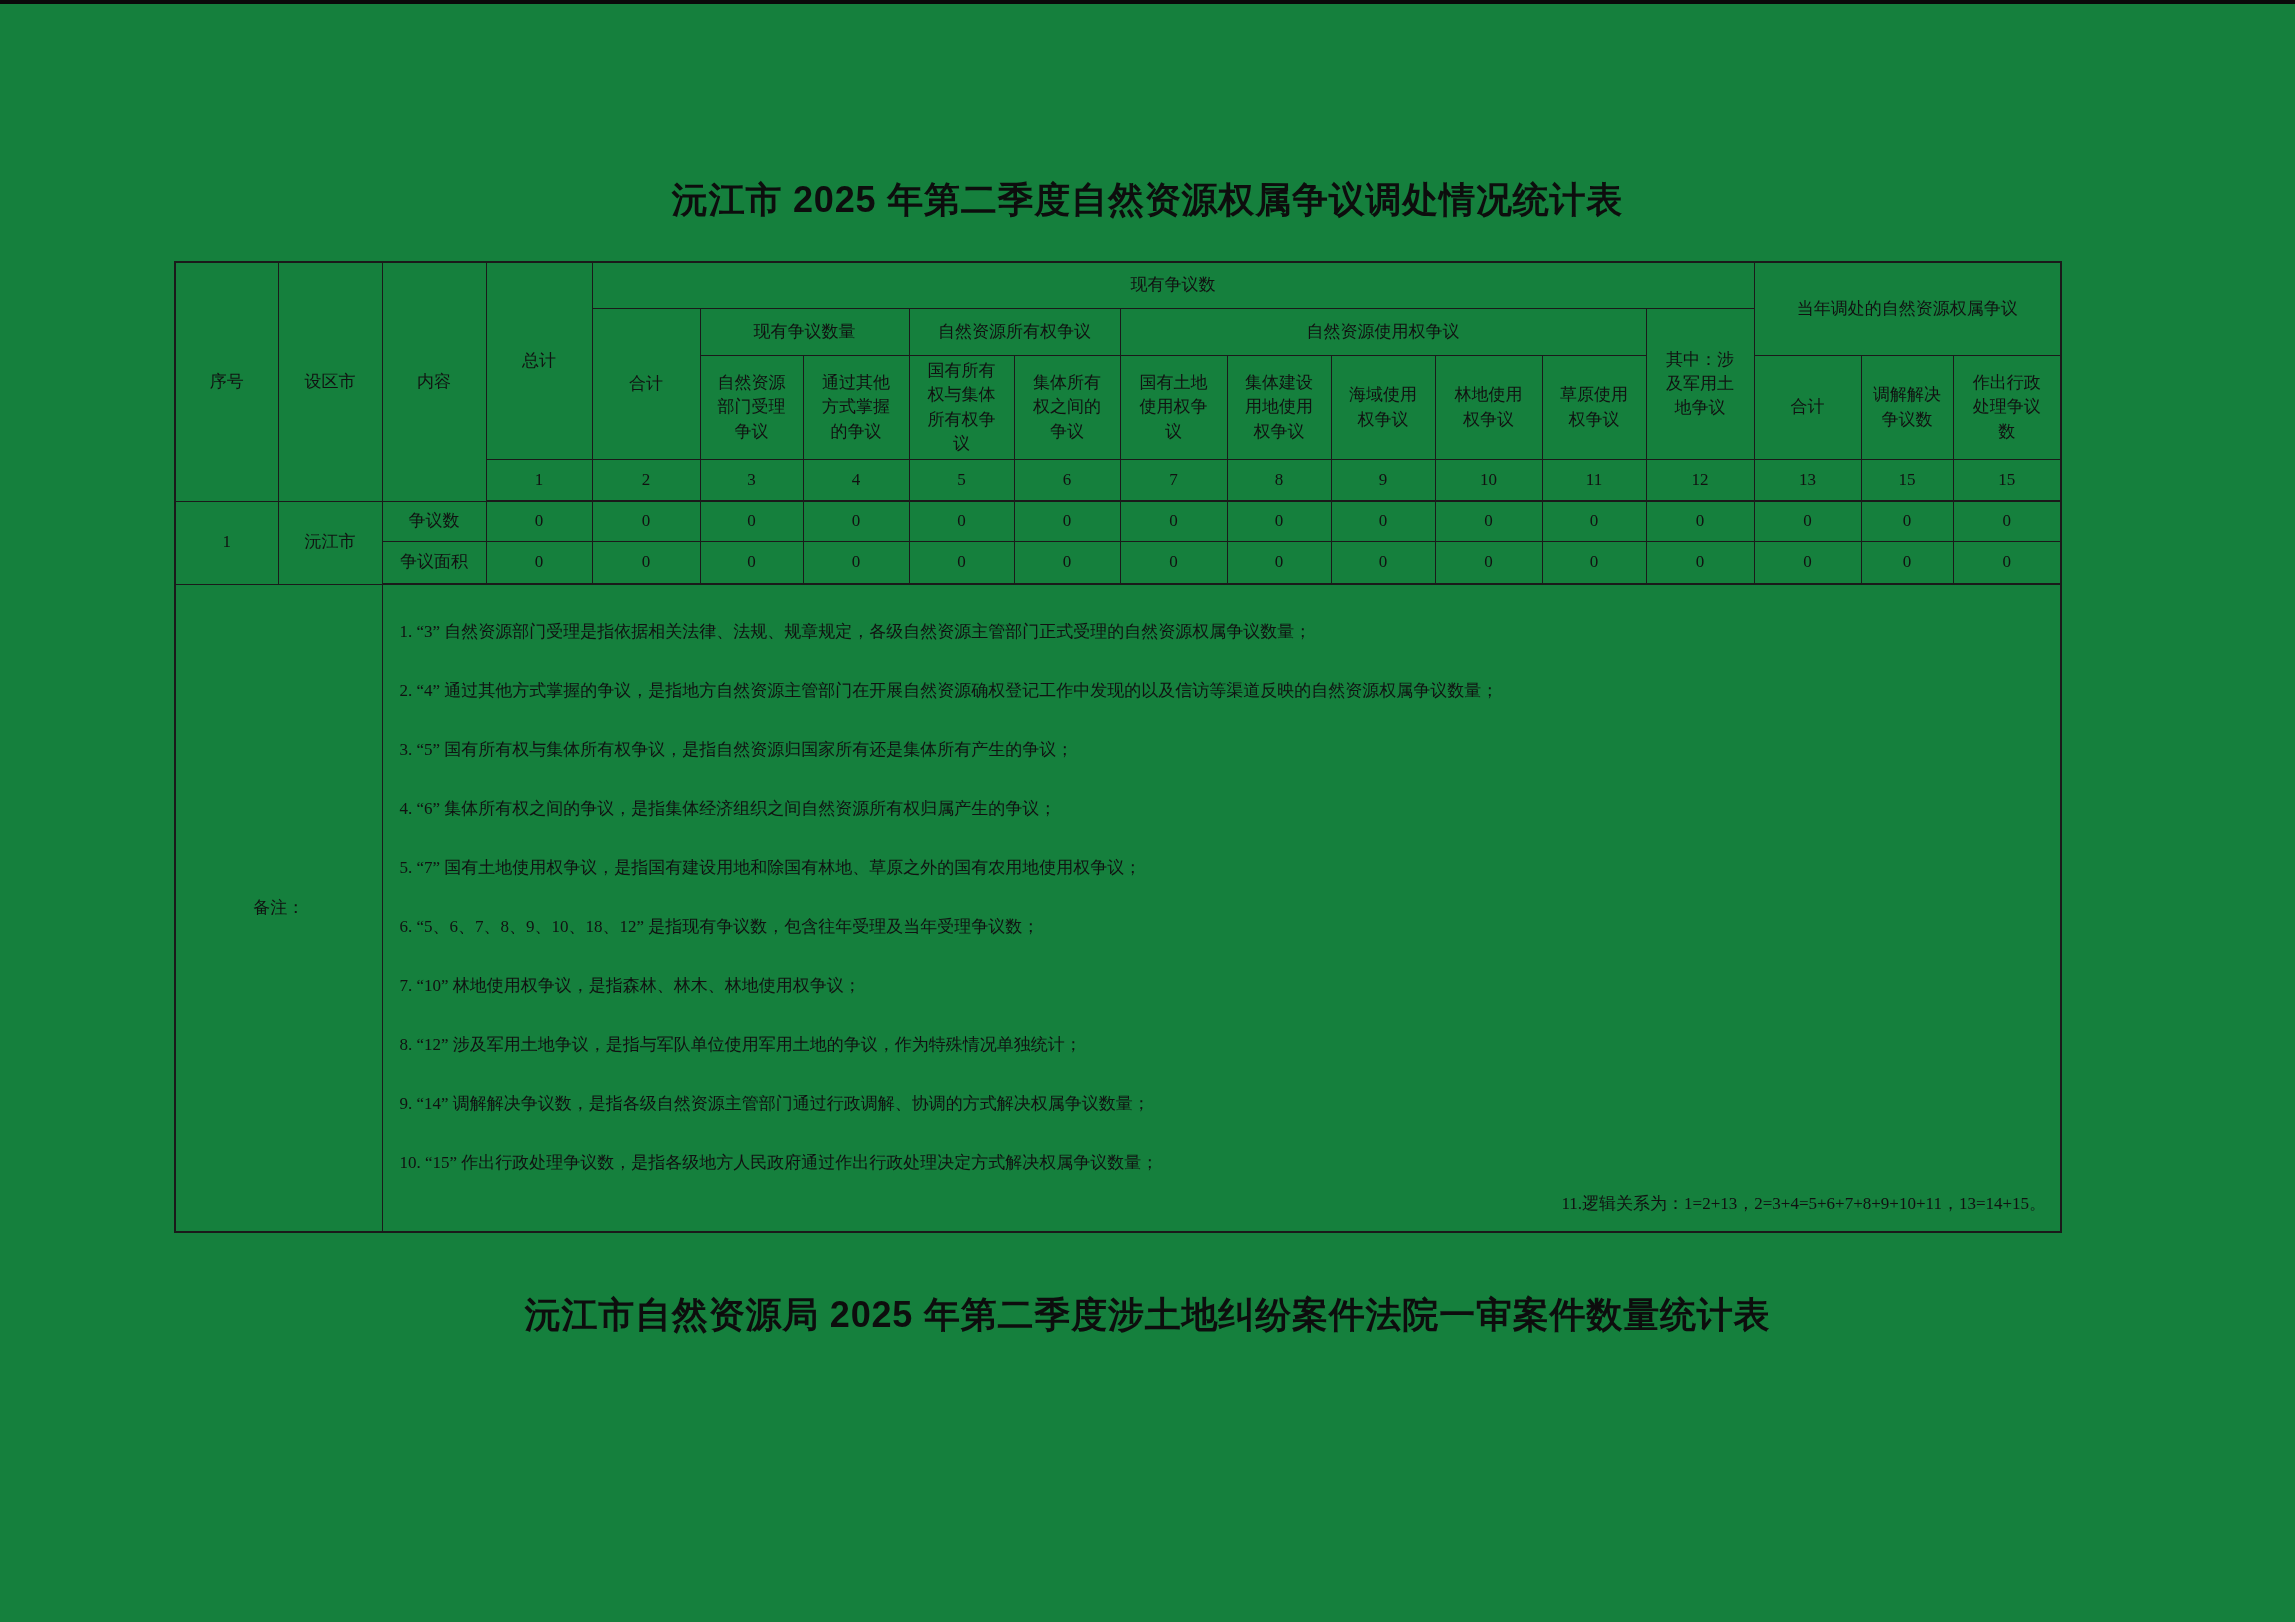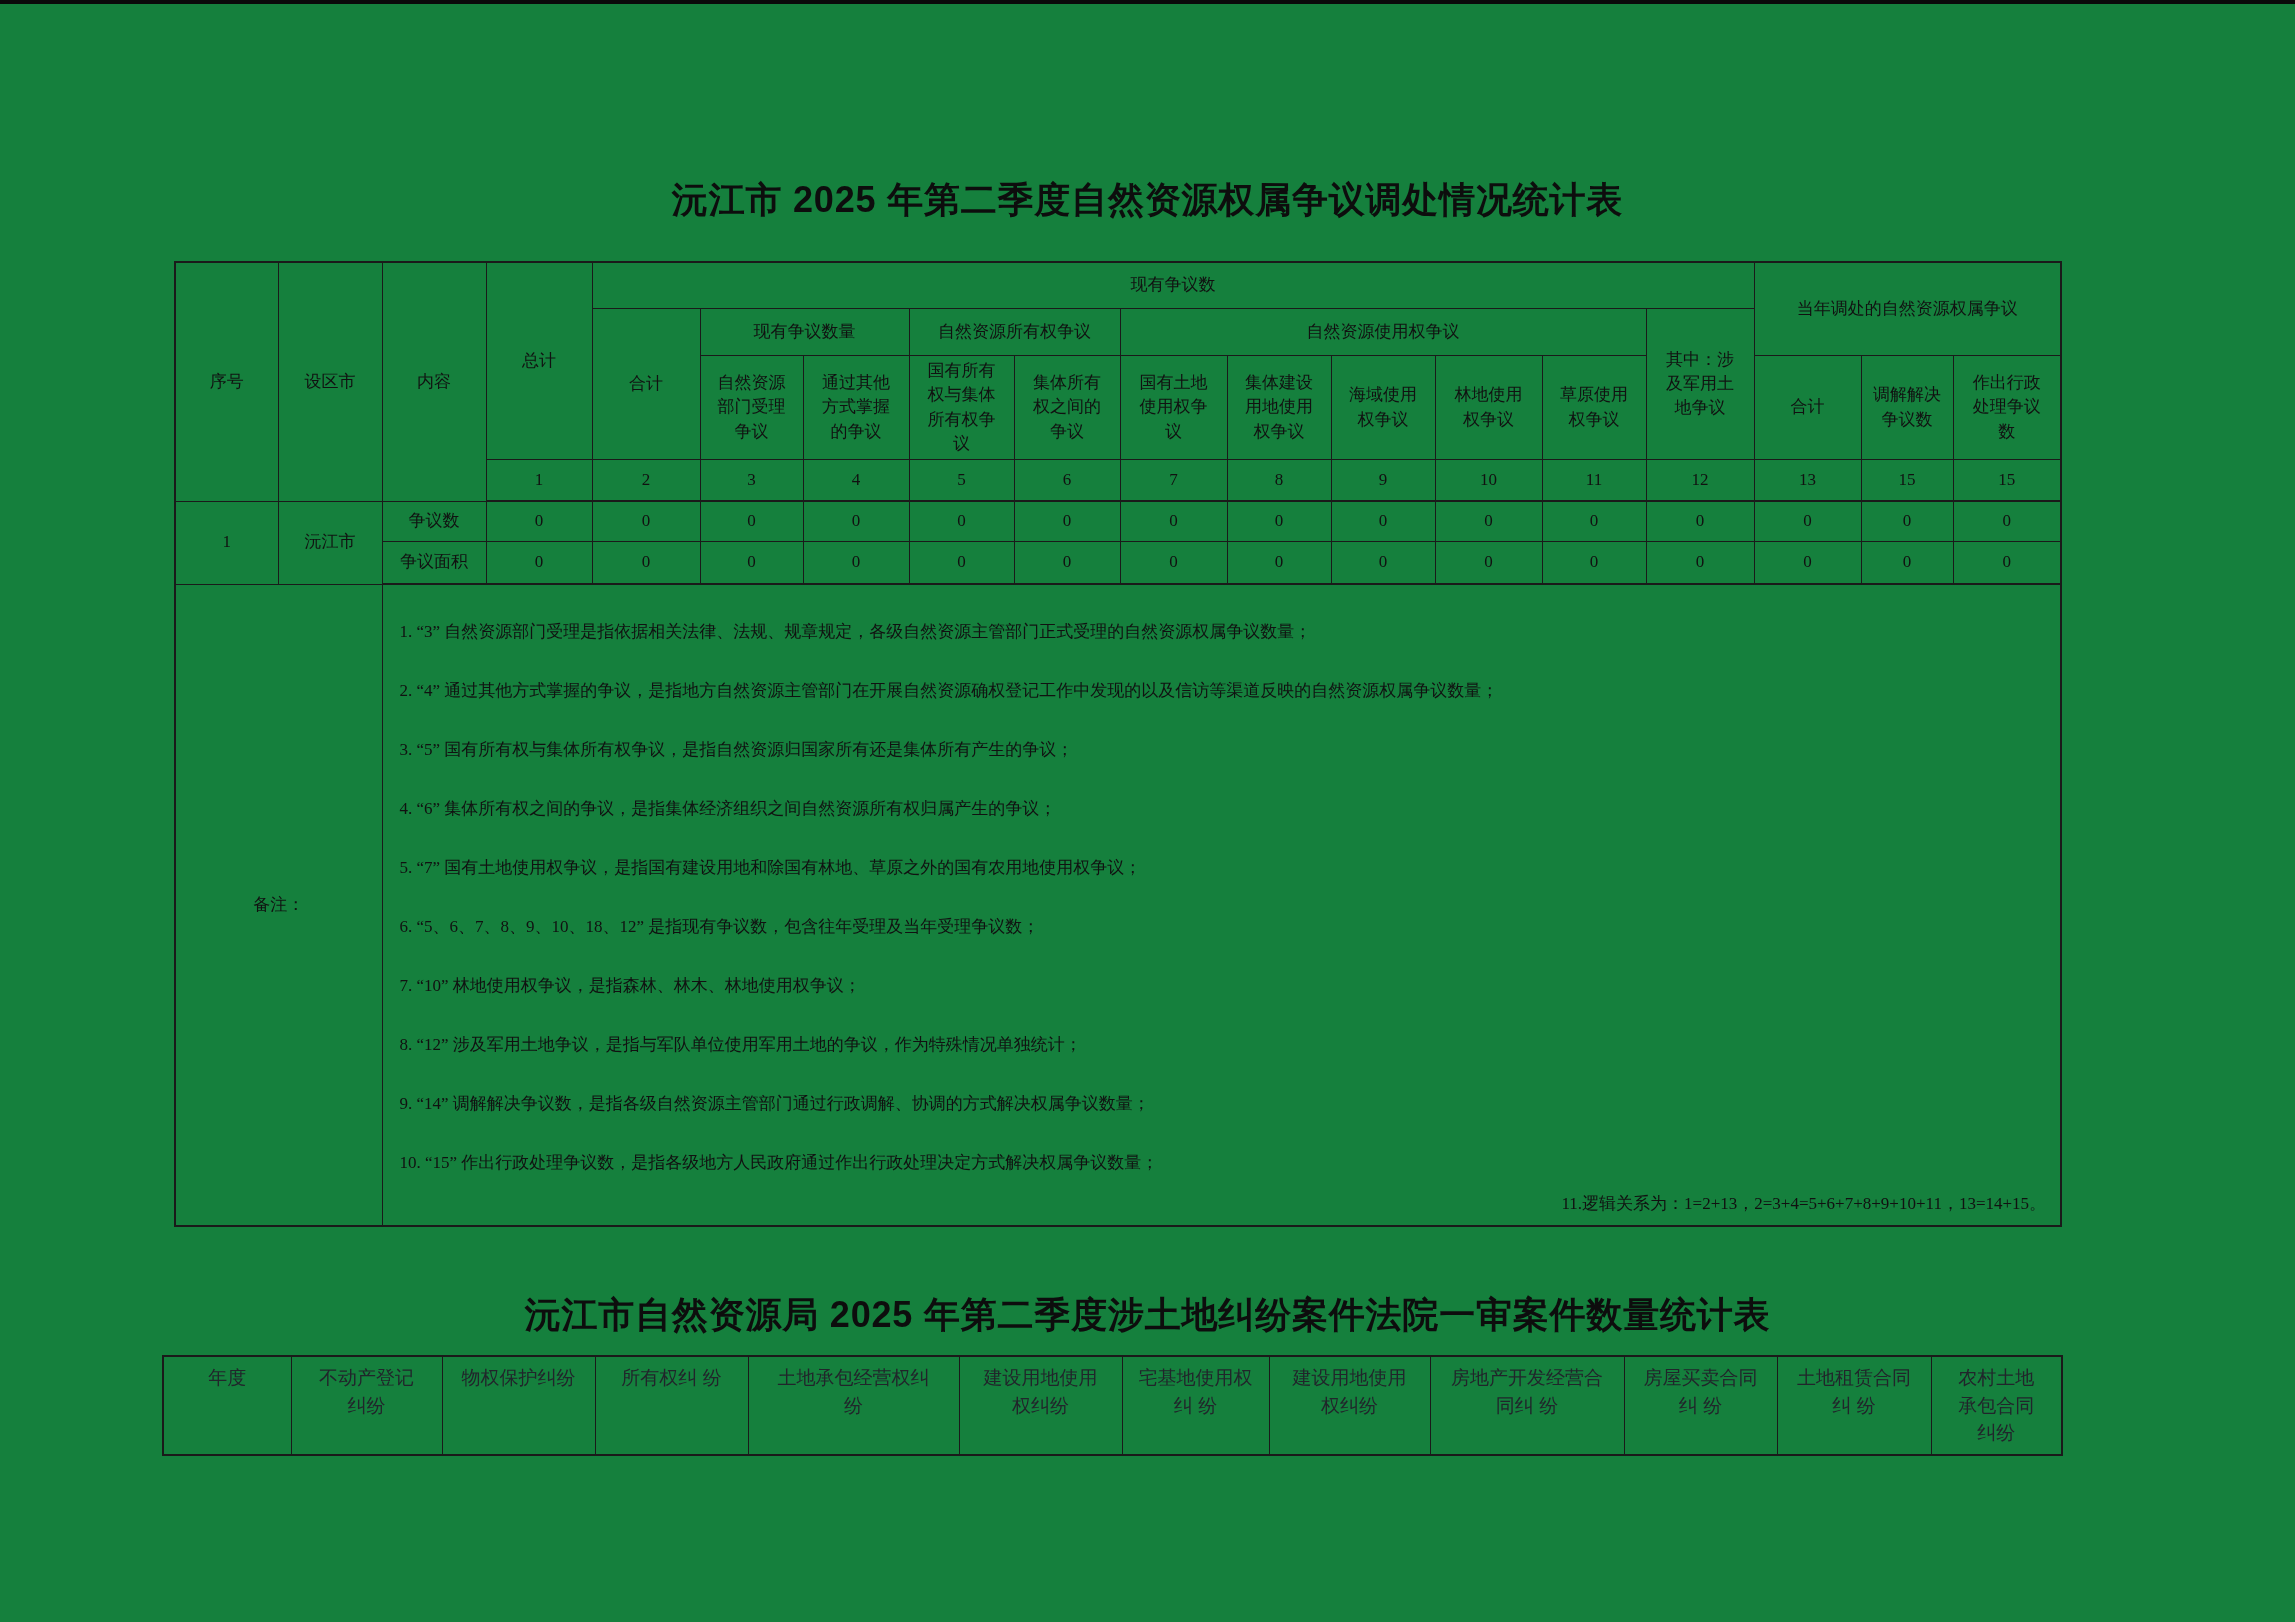--- a/index.html
+++ b/index.html
@@ -46,21 +46,21 @@
   }
   #table1 tr.hrow1 th{height:45px;}
   #table1 tr.hrow2 th{height:46px;}
   #table1 tr.hrow3 th{height:103px;}
   #table1 tr.numrow td{height:40px;border-bottom:2.3px solid #1a1a1a;}
   #table1 tr.datarow1 td{height:39px;}
   #table1 tr.datarow2 td{height:41px;border-bottom:2.3px solid #1a1a1a;}
   #table1 td.remark-label{vertical-align:middle;}
   #table1 td.remark-body{
     vertical-align:top;text-align:left;
-    padding:35px 14px 10px 17px;
+    padding:35px 14px 16px 17px;
     white-space:normal;
   }
   .note{
     height:59px;
     font-size:17px;
     line-height:23px;
     white-space:nowrap;
     overflow:visible;
   }
   .note:last-child{height:auto;margin-top:-18px;text-align:right;}
@@ -252,40 +252,16 @@
         <col style="width:211px">
         <col style="width:163px">
       <col style="width:147px">
         <col style="width:161px">
         <col style="width:194px">
       <col style="width:153px">
         <col style="width:154px">
         <col style="width:131px">
     </colgroup>
     <tbody>
-        <tr>
-      <th>年度</th>
-      <th>不动产登记
-纠纷</th>
-      <th>物权保护纠纷</th>
-      <th>所有权纠 纷</th>
-      <th>土地承包经营权纠
-纷</th>
-      <th>建设用地使用
-权纠纷</th>
-      <th>宅基地使用权
-纠 纷</th>
-      <th>建设用地使用
-权纠纷</th>
-      <th>房地产开发经营合
-同纠 纷</th>
-      <th>房屋买卖合同
-纠 纷</th>
-      <th>土地租赁合同
-纠 纷</th>
-      <th>农村土地
-承包合同
-纠纷</th>
-    </tr>
   </tbody>
     </table>
 </div>
 
 
 </body></html>

